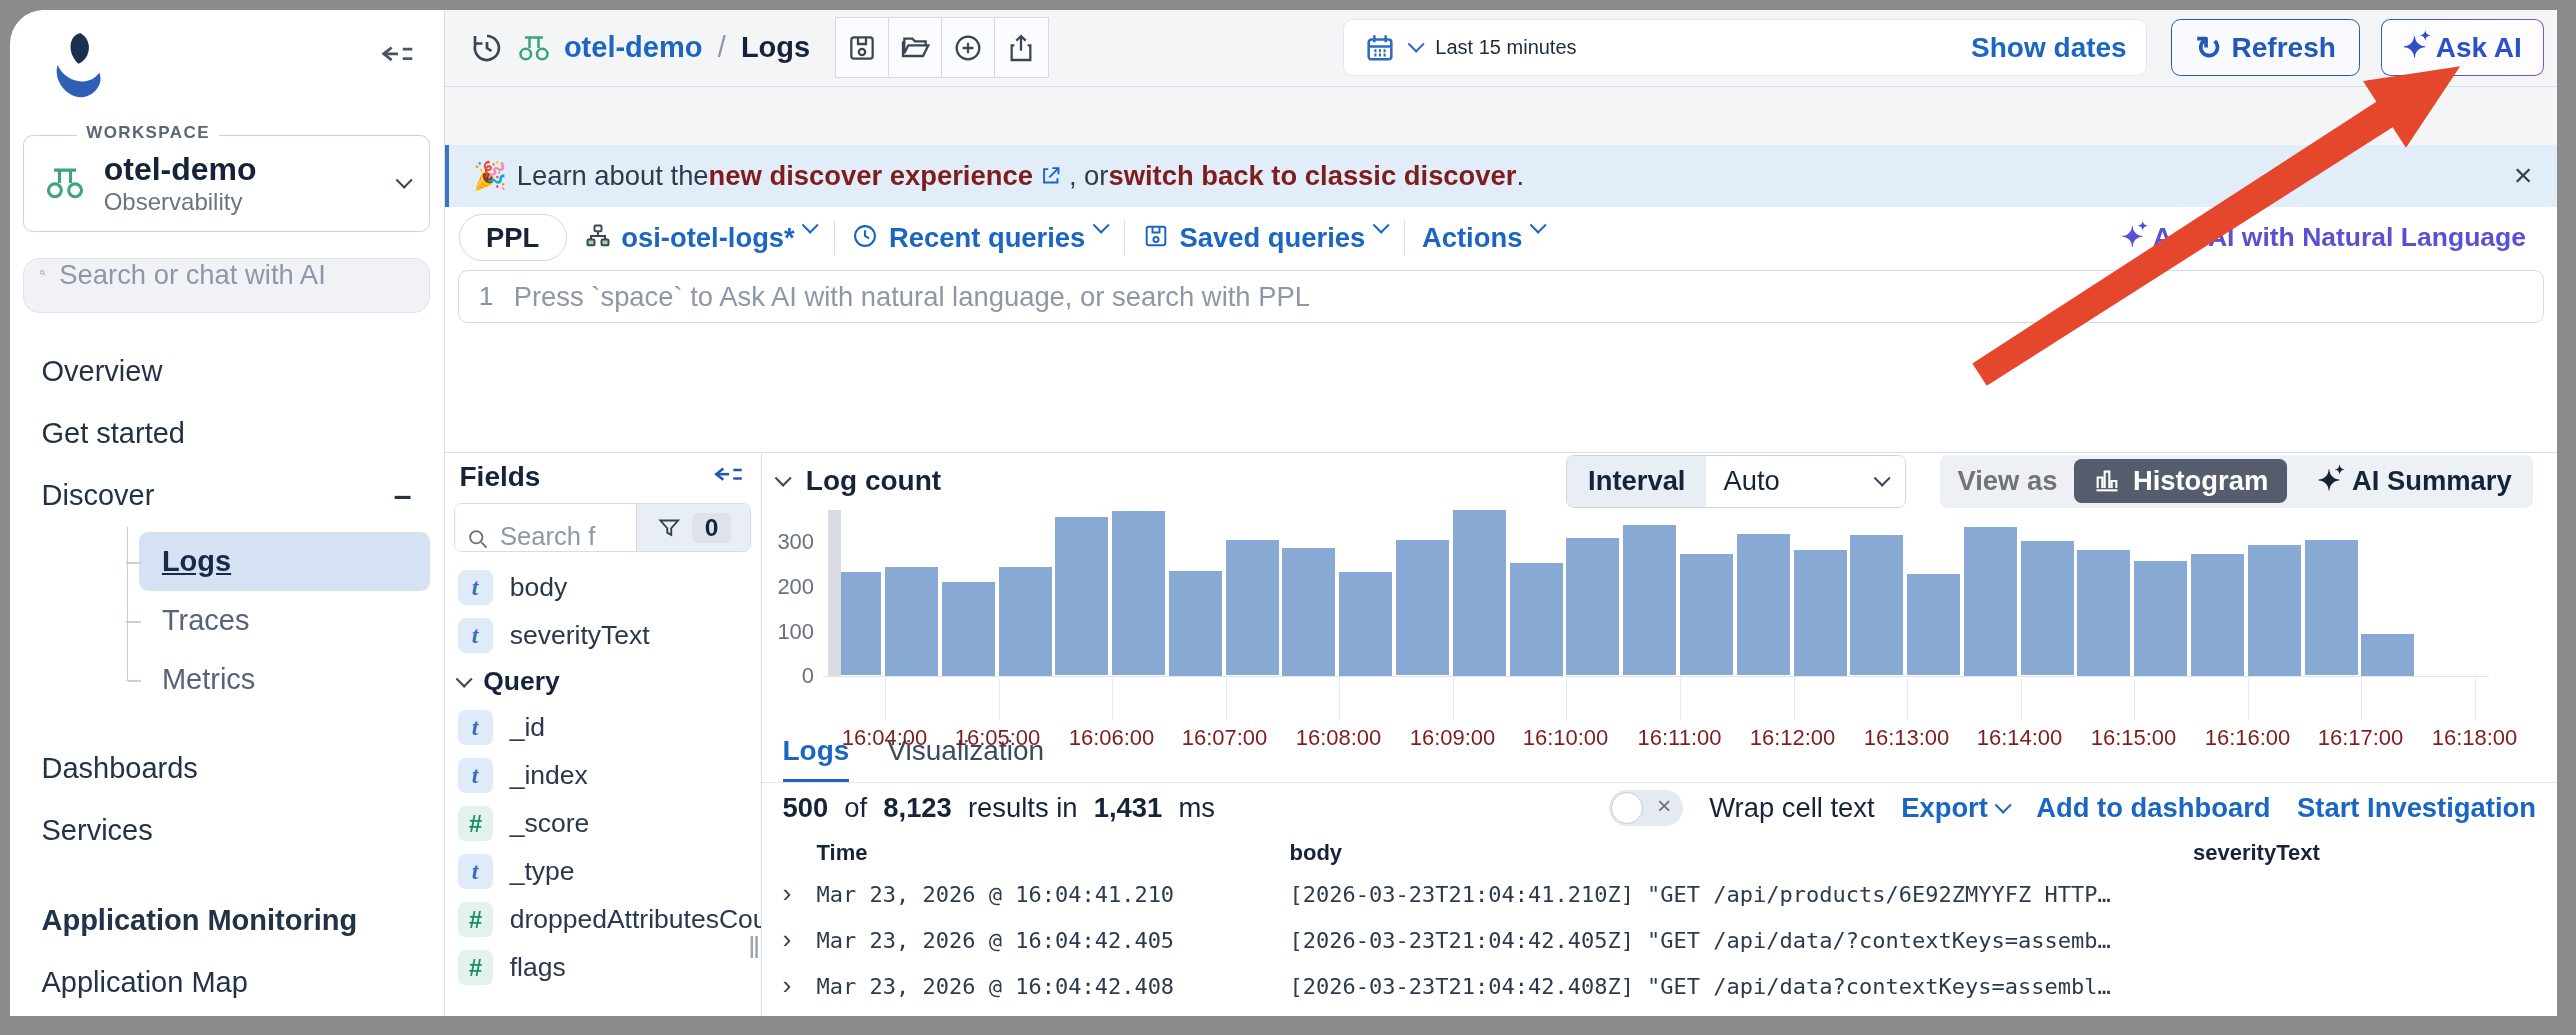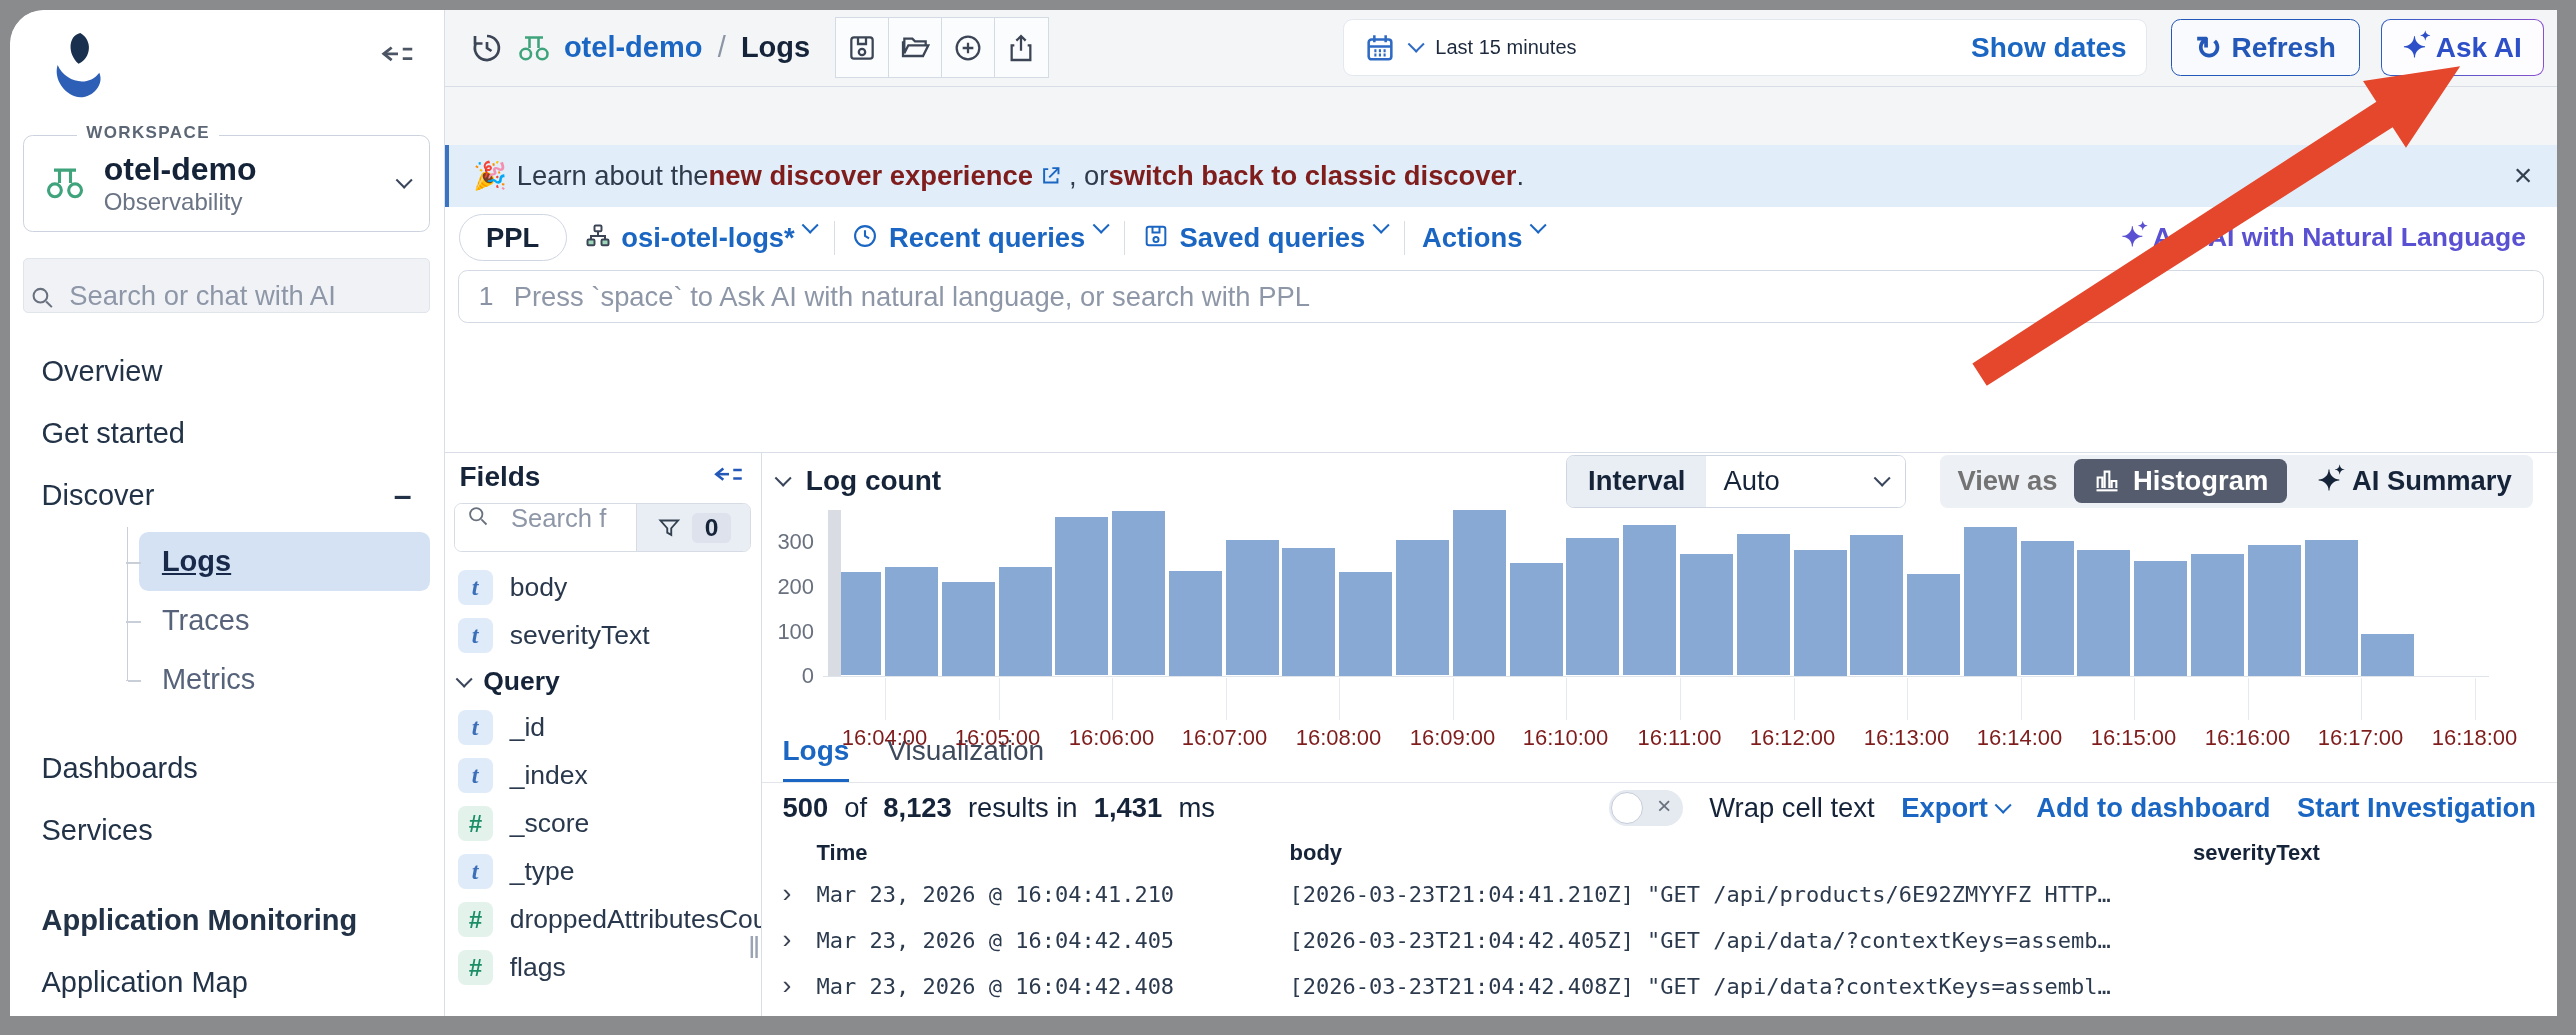--- a/index.html
+++ b/index.html
@@ -10,21 +10,21 @@
 
   
   .sidebar { position:absolute; left:0; top:0; bottom:0; width:435px; background:#fff; border-right:0.9px solid #d9dee6; border-radius:34px 0 0 0; }
   .sb-logo { position:absolute; left:38px; top:21px; width:61px; height:72px; }
   .sb-collapse { position:absolute; right:26.5px; top:28px; width:38px; height:38px; color:#4b5564; cursor:pointer; }
   .ws-box { position:absolute; left:13.2px; right:13.2px; top:125px; height:97px; border:1.9px solid #ccd3de; border-radius:9.5px; display:flex; align-items:center; padding:0 19px; gap:17px; background:#fff; }
   .ws-legend { position:absolute; top:-12.3px; left:53px; background:#fff; padding:0 9.5px; font-size:17px; font-weight:700; letter-spacing:1.4px; color:#5c6675; }
   .ws-name { font-size:32px; font-weight:700; color:#152338; line-height:1.2; }
   .ws-sub { font-size:24px; color:#6a7484; }
   .ws-chev { margin-left:auto; color:#39455a; }
-  .sb-search { position:absolute; left:13.2px; right:13.2px; top:248px; height:55px; background:#f0f2f6; border:0.9px solid #e0e4eb; border-radius:5px; display:flex; align-items:flex-end; gap:13.2px; padding:0 5px; }
+  .sb-search { position:absolute; left:13.2px; right:13.2px; top:248px; height:55px; background:#f0f2f6; border:0.9px solid #e0e4eb; border-radius:16px; display:flex; align-items:flex-start; gap:13.2px; padding:0 15px; }
   .sb-search input { flex:1; border:none; background:transparent; outline:none; font-size:27.4px; font-family:inherit; color:#33404f; }
   input::placeholder { color:#8e97a7; }
   .nav { position:absolute; top:331px; left:0; right:0; }
   .nav-item { height:62px; display:flex; align-items:center; padding:0 32px; font-size:29px; color:#223247; font-weight:500; cursor:pointer; }
   .nav-item.bold { font-weight:700; }
   .nav-item.gap { margin-top:28px; }
   .minus { margin-left:auto; font-weight:700; font-size:32px; color:#223247; }
   .tree { margin-left:117px; border-left:1.9px solid #c9cfd9; padding-top:5.7px; position:relative; }
   .tree::after { content:""; position:absolute; left:-1.9px; bottom:0; width:1.9px; height:28px; background:#fff; }
   .tree-item { height:59px; display:flex; align-items:center; position:relative; margin:0 13.2px 0 11.4px; padding-left:23px; font-size:29px; color:#57637a; cursor:pointer; }
@@ -72,21 +72,21 @@
   .query-input input { flex:1; border:none; outline:none; background:transparent; font-size:27.4px; font-family:inherit; color:#33404f; }
 
   .content { position:absolute; left:0; right:0; top:245px; bottom:0; border-top:0.9px solid #d9dee6; display:flex; background:#fff; }
 
   
   .fields { width:317px; flex:0 0 auto; border-right:0.9px solid #d9dee6; position:relative; overflow:hidden; }
   .f-head { height:49px; display:flex; align-items:center; padding:0 15px; }
   .f-title { font-size:28px; font-weight:700; color:#16243a; }
   .f-collapse { margin-left:auto; width:34px; height:34px; color:#2458b8; cursor:pointer; }
   .f-search { margin:1.9px 9.5px 11.4px; height:49px; border:0.9px solid #d6dbe4; border-radius:7.6px; display:flex; overflow:hidden; }
-  .f-si { flex:1; display:flex; align-items:flex-start; gap:20px; padding:0 11.4px; background:#fff; }
+  .f-si { flex:1; display:flex; align-items:flex-end; gap:9px; padding:0 11.4px; background:#fff; }
   .f-si svg { width:24.6px; height:24.6px; color:#69717f; flex:0 0 auto; }
   .f-si input { width:100%; border:none; outline:none; background:transparent; font-size:25.6px; font-family:inherit; color:#33404f; }
   .f-sf { width:114px; background:#e9edf4; border-left:0.9px solid #d6dbe4; display:flex; align-items:center; justify-content:center; gap:9.5px; cursor:pointer; }
   .f-sf svg { width:26.5px; height:26.5px; color:#33404f; }
   .badge0 { background:#dde2ec; border-radius:5.7px; padding:0.9px 12.3px; font-weight:700; font-size:24.6px; color:#16243a; }
   .f-group { height:44px; display:flex; align-items:center; gap:13.2px; padding:0 13.2px; font-weight:700; font-size:26.5px; color:#16243a; cursor:pointer; }
   .f-item { height:48px; display:flex; align-items:center; gap:17px; padding:0 13.2px; font-size:26.5px; color:#29384d; cursor:pointer; white-space:nowrap; }
   .fb { width:35px; height:35px; border-radius:7.6px; display:flex; align-items:center; justify-content:center; font-size:24px; font-weight:700; flex:0 0 auto; }
   .fb.t { background:#e0ebfa; color:#3b6fb8; font-style:italic; font-family:"Liberation Serif", serif; }
   .fb.num { background:#e3f3ec; color:#1d8f68; font-style:italic; }

